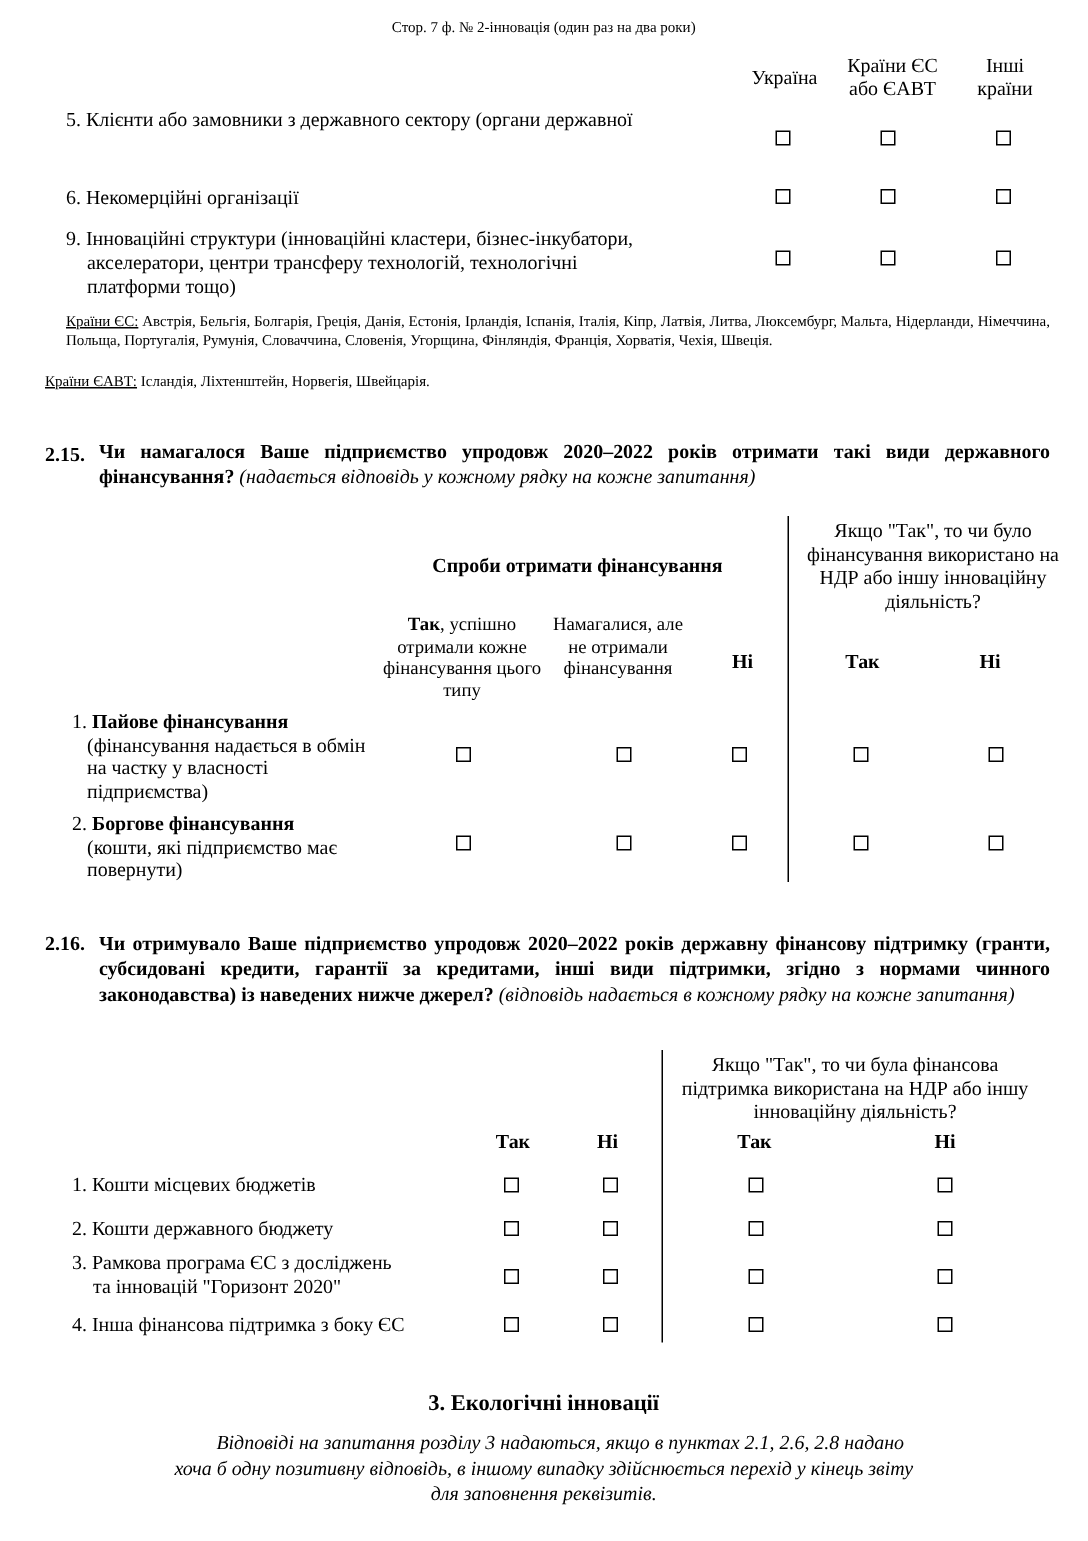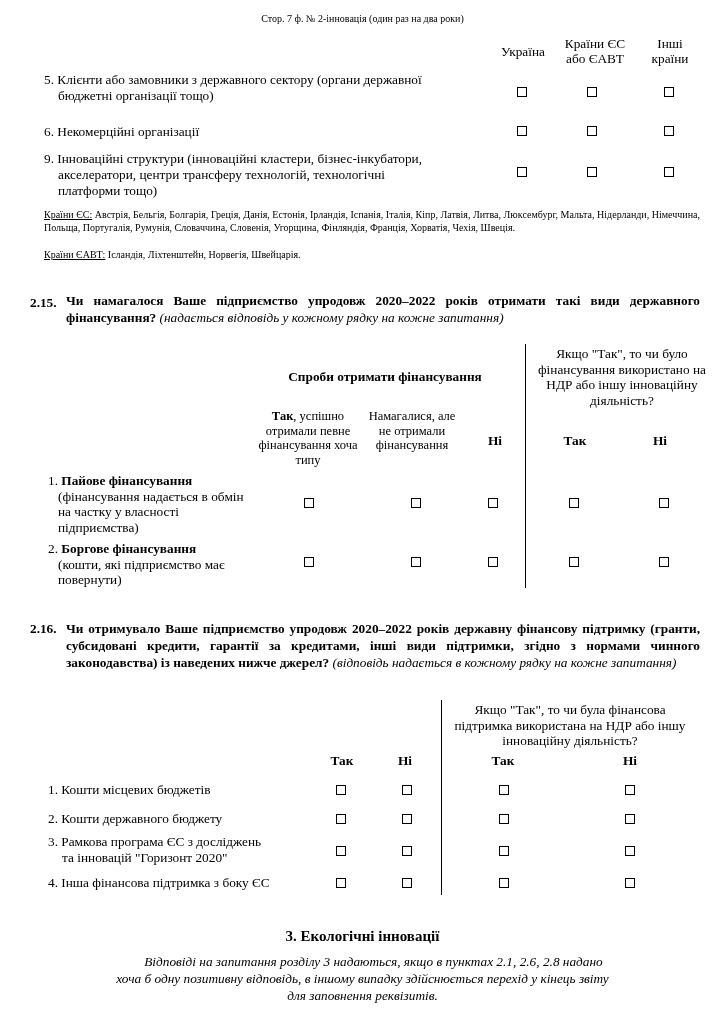--- a/index.html
+++ b/index.html
@@ -35,21 +35,20 @@
     <div>Країни ЄС</div>
     <div>або ЄАВТ</div>
   </div>
   <div class="abs t13 center" style="left:640px;width:60px;top:36px;line-height:15px;">
     <div>Інші</div>
     <div>країни</div>
   </div>
 
   <div class="abs t13" style="left:44px;top:72px;width:440px;">
     <div>5. Клієнти або замовники з державного сектору (органи державної</div>
-    <div style="padding-left:14px;">бюджетні організації тощо)</div>
   </div>
   <div class="cb" style="left:517px;top:87px;"></div>
   <div class="cb" style="left:587px;top:87px;"></div>
   <div class="cb" style="left:664px;top:87px;"></div>
 
   <div class="abs t13" style="left:44px;top:124px;width:440px;">6. Некомерційні організації</div>
   <div class="cb" style="left:517px;top:126px;"></div>
   <div class="cb" style="left:587px;top:126px;"></div>
   <div class="cb" style="left:664px;top:126px;"></div>
 
@@ -59,35 +58,35 @@
     <div style="padding-left:14px;">платформи тощо)</div>
   </div>
   <div class="cb" style="left:517px;top:167px;"></div>
   <div class="cb" style="left:587px;top:167px;"></div>
   <div class="cb" style="left:664px;top:167px;"></div>
 </div>
 
 <div class="abs t10 justify" style="left:44px;top:208px;width:656px;">
   <span class="u">Країни ЄС:</span><span> Австрія, Бельгія, Болгарія, Греція, Данія, Естонія, Ірландія, Іспанія, Італія, Кіпр, Латвія, Литва, Люксембург, Мальта, Нідерланди, Німеччина, Польща, Португалія, Румунія, Словаччина, Словенія, Угорщина, Фінляндія, Франція, Хорватія, Чехія, Швеція.</span>
 </div>
-<div class="abs t10" style="left:44px;top:248px;width:656px;">
+<div class="abs t10" style="left:30px;top:248px;width:656px;">
   <span class="u">Країни ЄАВТ:</span><span> Ісландія, Ліхтенштейн, Норвегія, Швейцарія.</span>
 </div>
 
 <div class="abs q-title" style="left:30px;top:294px;width:32px;">2.15.</div>
 <div class="abs q-title justify" style="left:66px;top:292px;width:634px;">
   <span>Чи намагалося Ваше підприємство упродовж 2020–2022 років отримати такі види державного фінансування?</span> <span class="note">(надається відповідь у кожному рядку на кожне запитання)</span>
 </div>
 
 <div class="abs t13 b center" style="left:260px;width:250px;top:369px;">Спроби отримати фінансування</div>
 <div class="vline" style="left:525px;top:344px;height:244px;"></div>
 <div class="abs t13 center" style="left:527px;width:190px;top:346px;line-height:15.5px;">Якщо "Так", то чи було фінансування використано на НДР або іншу інноваційну діяльність?</div>
 
 <div class="abs t12 center" style="left:248px;width:120px;top:409px;">
-  <b>Так</b><span>, успішно отримали певне фінансування хоча типу</span>
+  <b>Так</b><span>, успішно отримали кожне фінансування цього типу</span>
 </div>
 <div class="abs t12 center" style="left:366px;width:92px;top:409px;">Намагалися, але не отримали фінансування</div>
 <div class="abs t13 b center" style="left:480px;width:30px;top:433px;">Ні</div>
 <div class="abs t13 b center" style="left:545px;width:60px;top:433px;">Так</div>
 <div class="abs t13 b center" style="left:640px;width:40px;top:433px;">Ні</div>
 
 <div class="abs t13" style="left:48px;top:473px;width:200px;line-height:15.5px;">
   <div><span>1. </span><b>Пайове фінансування</b></div>
   <div style="padding-left:10px;">(фінансування надається в обмін на частку у власності підприємства)</div>
 </div>

